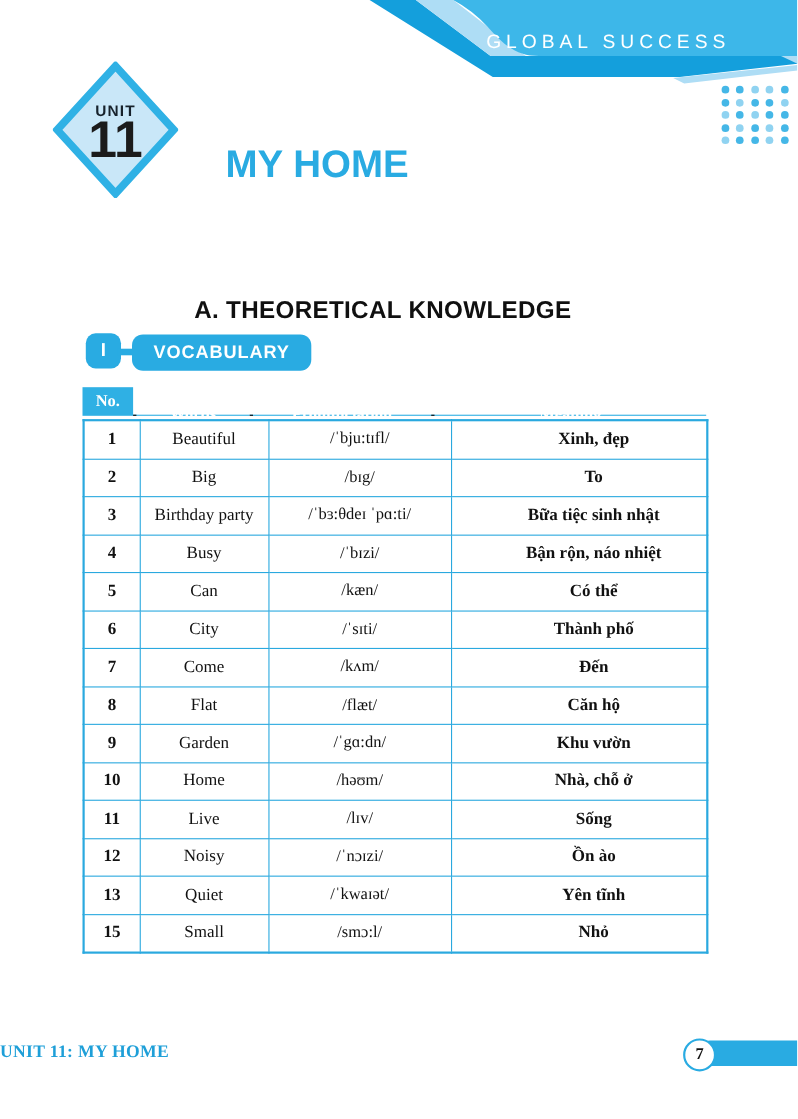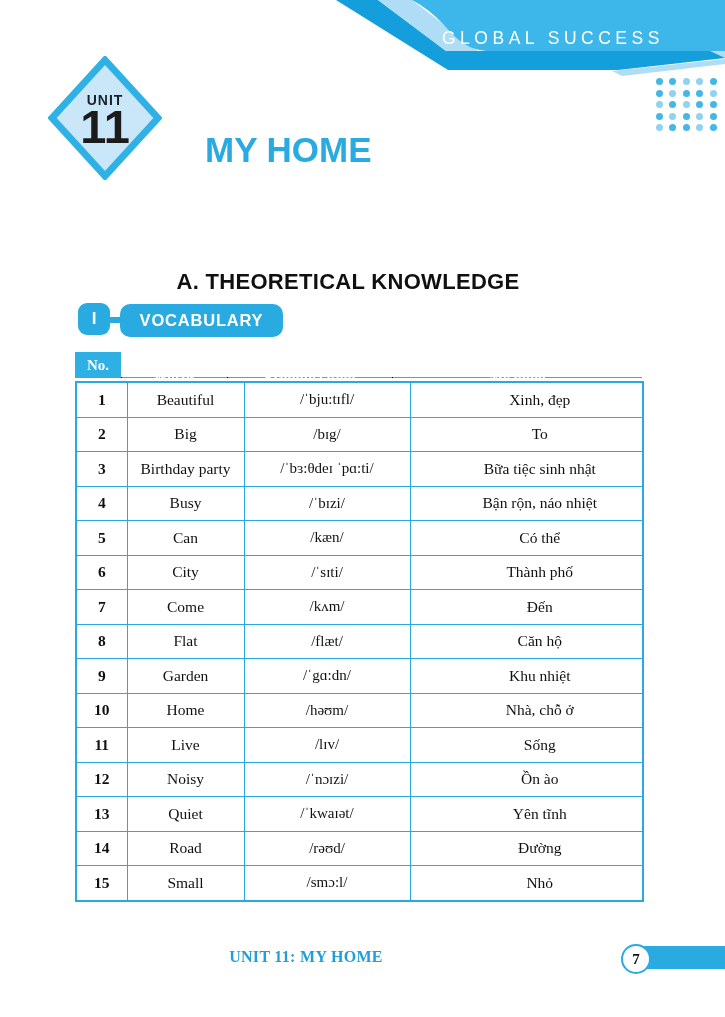--- a/index.html
+++ b/index.html
@@ -40,43 +40,43 @@
   .badge-vocab{position:absolute;left:120px;top:304px;width:163px;height:33px;
     background:var(--cyan,#29ABE2);border-radius:10px;color:#fff;
     display:flex;align-items:center;justify-content:center;
     font-size:16.5px;font-weight:800;letter-spacing:.8px;}
 
   
   .vocab-header{position:absolute;left:75px;top:352px;width:567px;height:26px;display:flex;}
   .hcell{background:var(--header_bg,#2FB0E4);color:#fff;box-sizing:border-box;
     display:flex;align-items:center;justify-content:center;
     font-family:"Liberation Serif","DejaVu Serif",serif;font-weight:bold;font-size:15px;text-align:right;}
-  .hcell + .hcell{border-left:1px solid #000000;margin-top:25px;}
+  .hcell + .hcell{border-left:3px solid #000000;margin-top:25px;}
   .hc0{width:51px;}.hc1{width:117px;}.hc2{width:183px;}.hc3{width:277px;}
 
   .vocab-table{position:absolute;left:75px;top:381px;width:567px;
     border-collapse:collapse;table-layout:fixed;
     border:2.5px solid var(--table_border,#2AA9DF);}
   .vocab-table td{border:1.5px solid var(--table_border,#2AA9DF);
     height:31.5px;text-align:center;vertical-align:middle;color:#111;
     font-family:"Liberation Serif","DejaVu Serif",serif;font-size:15.5px;
     overflow:hidden;white-space:nowrap;}
   td.no{font-weight:bold;}
   td.word{font-weight:normal;}
   td.pron{font-weight:normal;font-size:15px;}
-  td.meaning{font-weight:normal;padding-left:28px;}
+  td.meaning{font-weight:bold;padding-left:28px;}
 
   
   .footer-bar{position:absolute;left:634px;top:946px;width:91px;height:23px;
     background:var(--cyan,#29ABE2);border-radius:12px 0 0 12px;}
   .page-number-badge{position:absolute;left:621px;top:944px;width:26px;height:26px;
     background:#fff;border:2.5px solid var(--cyan,#29ABE2);border-radius:50%;
     display:flex;align-items:center;justify-content:center;box-sizing:content-box;
     font-family:"Liberation Serif","DejaVu Serif",serif;font-weight:bold;font-size:15px;color:#111;z-index:2;}
-  .footer-label{position:absolute;left:0;top:948px;width:612px;text-align:center;
+  .footer-label{position:absolute;left:0;top:948px;width:612px;text-align:left;
     color:#1E9FD8;font-family:"Liberation Serif","DejaVu Serif",serif;
     font-weight:bold;font-size:16px;letter-spacing:.3px;}
 </style>
 </head>
 <body>
 
 <div class="page">
 
   <svg class="banner-svg" viewBox="0 0 725 82" preserveAspectRatio="none" aria-hidden="true">
     <path d="M336 0 L378 0 L446 51 L725 51 L725 58 L618 70 L448 70 Z" fill="#149FDC"></path>
@@ -187,21 +187,21 @@
         <tr>
           <td class="no">8</td>
           <td class="word">Flat</td>
           <td class="pron">/flæt/</td>
           <td class="meaning">Căn hộ</td>
         </tr>
         <tr>
           <td class="no">9</td>
           <td class="word">Garden</td>
           <td class="pron">/ˈgɑ:dn/</td>
-          <td class="meaning">Khu nhiệt</td>
+          <td class="meaning">Khu vườn</td>
         </tr>
         <tr>
           <td class="no">10</td>
           <td class="word">Home</td>
           <td class="pron">/həʊm/</td>
           <td class="meaning">Nhà, chỗ ở</td>
         </tr>
         <tr>
           <td class="no">11</td>
           <td class="word">Live</td>
@@ -214,26 +214,20 @@
           <td class="pron">/ˈnɔɪzi/</td>
           <td class="meaning">Ồn ào</td>
         </tr>
         <tr>
           <td class="no">13</td>
           <td class="word">Quiet</td>
           <td class="pron">/ˈkwaɪət/</td>
           <td class="meaning">Yên tĩnh</td>
         </tr>
         <tr>
-          <td class="no">14</td>
-          <td class="word">Road</td>
-          <td class="pron">/rəʊd/</td>
-          <td class="meaning">Đường</td>
-        </tr>
-        <tr>
           <td class="no">15</td>
           <td class="word">Small</td>
           <td class="pron">/smɔ:l/</td>
           <td class="meaning">Nhỏ</td>
         </tr>
       </tbody>
   </table>
 
   <div class="footer-bar"></div>
   <div class="page-number-badge">7</div>

